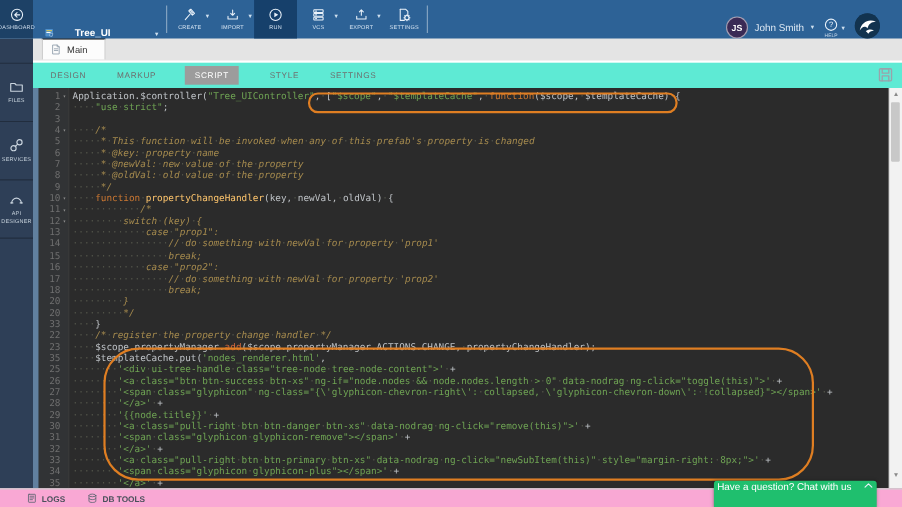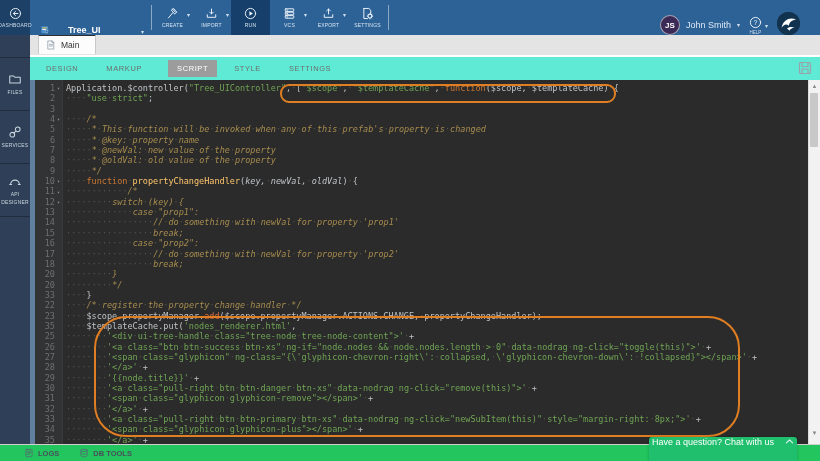--- a/index.html
+++ b/index.html
@@ -53,58 +53,58 @@
 
   
   .tabstrip{position:absolute;left:30px;top:33px;width:790px;height:22px;background:#E4E4E4;
             display:flex;align-items:center;box-sizing:border-box}
   .tab{margin-left:8px;height:20px;background:#FCFCFC;border:1px solid #C9C9C9;border-bottom:none;
        border-top:2px solid #2E2E2E;display:flex;align-items:center;gap:5px;padding:0 16px 0 7px;
        font-size:8.5px;color:#333;box-sizing:border-box;cursor:pointer}
   .subtabs{position:absolute;left:30px;top:57px;width:790px;height:23px;background:#5eead4;
            display:flex;align-items:center;padding-left:14px;box-sizing:border-box;z-index:3}
   .subtab{font-size:7.5px;letter-spacing:.6px;color:#6E6E6E;margin-right:24px;padding:4px 2px;cursor:pointer;white-space:nowrap}
-  .subtab.active{background:#9C9C9C;color:#fff;padding:4px 9px;margin-right:15px}
+  .subtab.active{background:#9C9C9C;color:#fff;padding:4px 9px;margin-right:26px}
   .save-btn{position:absolute;right:7px;top:60px;cursor:pointer;z-index:6}
 
   
   .editor{position:absolute;left:30px;top:80px;width:790px;height:364px;background:#2B2B2B;overflow:hidden;z-index:2}
   .accent{position:absolute;left:0;top:0;width:5px;height:100%;background:#61809F}
   .gutterbg{position:absolute;left:5px;top:0;width:27px;height:100%;background:#313335;border-right:1px solid #3A3A3A}
   .codewrap{position:absolute;left:5px;top:0;right:11px;bottom:0;padding-top:3px;
             font-family:"DejaVu Sans Mono",monospace;font-size:8.5px;line-height:10.35px}
   .code-line{display:flex;white-space:pre}
   .ln-num{flex:0 0 27px;width:27px;display:flex;justify-content:flex-end;align-items:center;
           color:#6F6F6F;box-sizing:border-box;cursor:pointer}
   .fold{width:7px;flex:0 0 7px;font-size:5px;color:#8F8F8F;text-align:center;line-height:10px}
   .ln-code{margin-left:4px}
   .tk-pl{color:#BFC3C7}
   .tk-kw{color:#CC7832}
   .tk-str{color:#6FA454}
   .tk-cm{color:#A68B4E;font-style:italic}
   .tk-fn{color:#FFC66D}
   .tk-mm{color:#D2693E}
-  .tk-pm{color:#BFC3C7;font-style:italic}
+  .tk-pm{color:#BFC3C7;}
   .sp{color:#53554A}
 
   
   .vscroll{position:absolute;right:0;top:0;width:11px;height:100%;background:#F2F2F2;border-left:1px solid #DCDCDC}
   .sb-up,.sb-down{position:absolute;left:0;right:0;height:10px;color:#8A8A8A;font-size:6px;
                   text-align:center;line-height:10px;cursor:pointer}
   .sb-up{top:1px}
   .sb-down{bottom:6px}
   .sb-thumb{position:absolute;top:13px;left:1px;width:8px;height:54px;background:#C8C8C8;border-radius:1px;cursor:pointer}
 
   
   .ann{position:absolute;border:2px solid #DF7E22;pointer-events:none;z-index:7;background:transparent}
   .ann1{left:280px;top:84px;width:332px;height:15px;border-radius:9px}
   .ann2{left:94px;top:316px;width:642px;height:117px;border-radius:32px}
 
   
-  .statusbar{position:absolute;left:0;top:444px;width:820px;height:17px;background:#22c55e;
+  .statusbar{position:absolute;left:0;top:444px;width:820px;height:17px;background:#f9a8d4;
              border-top:1px solid #CFCFCF;display:flex;align-items:center;gap:20px;
              padding-left:24px;box-sizing:border-box;z-index:5}
   .sb-item{display:flex;align-items:center;gap:4px;font-size:7.5px;font-weight:bold;color:#49505A;cursor:pointer}
   .sb-item .icn svg{width:10px;height:10px}
 
   
   .chat{position:absolute;right:23px;bottom:0;width:148px;height:24px;background:#1FBF6E;
         border-radius:3px 3px 0 0;color:#fff;display:flex;align-items:flex-start;justify-content:center;
         gap:11px;font-size:9px;z-index:20;cursor:pointer;box-shadow:0 0 3px rgba(0,0,0,.25)}
   .chat .icn svg{width:9px;height:9px}

